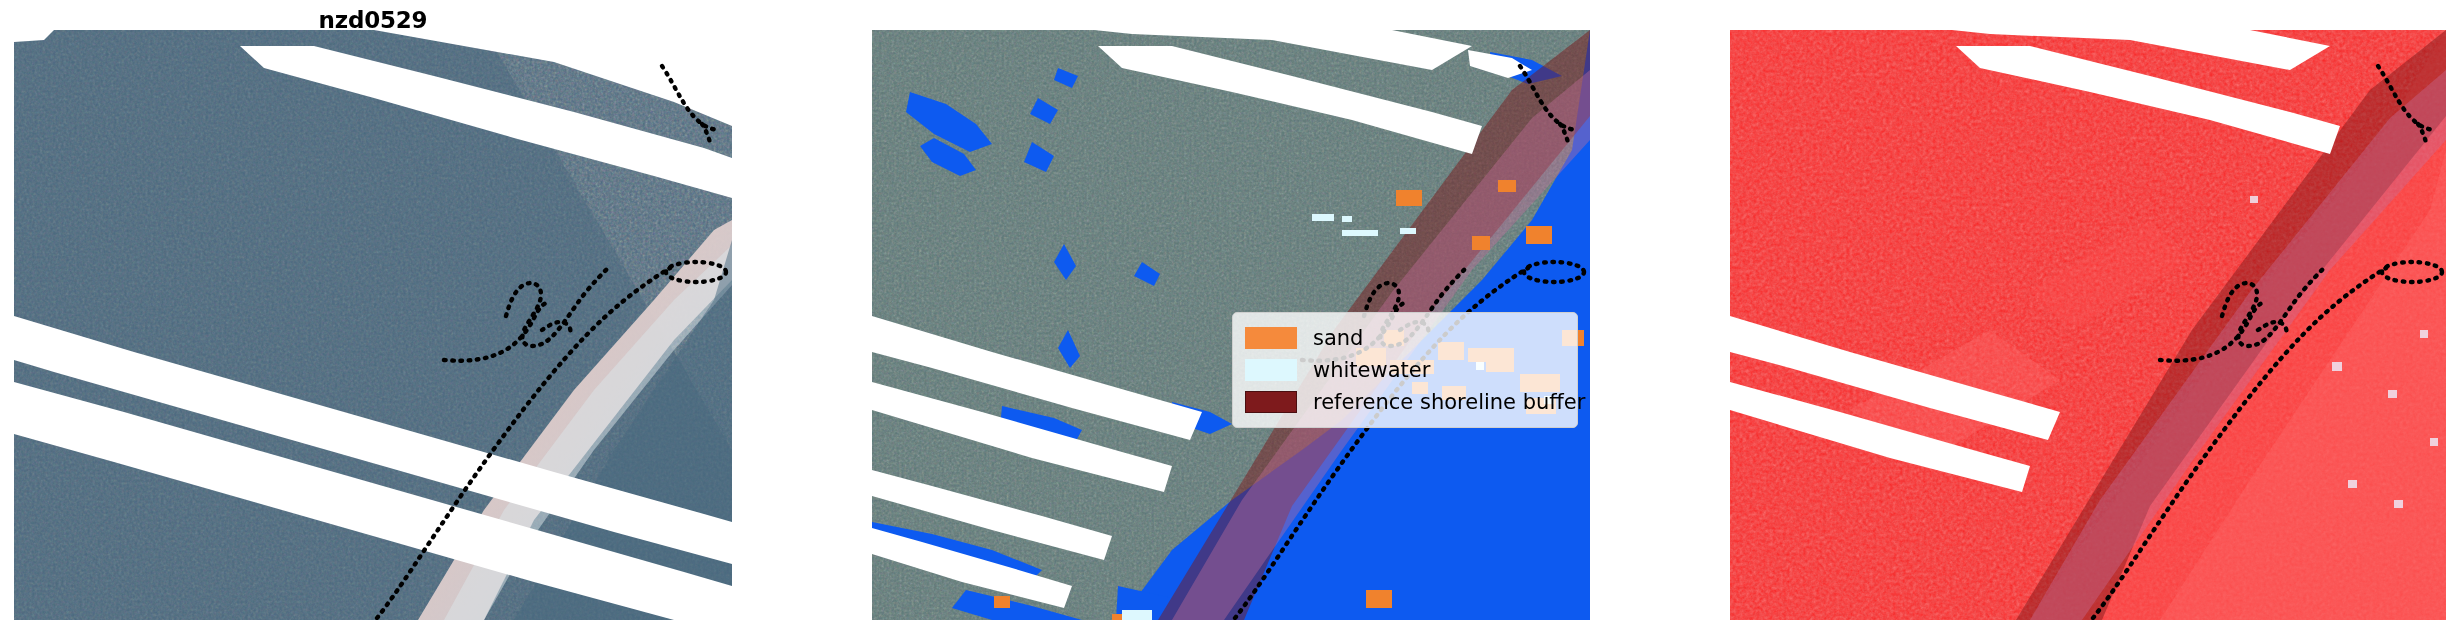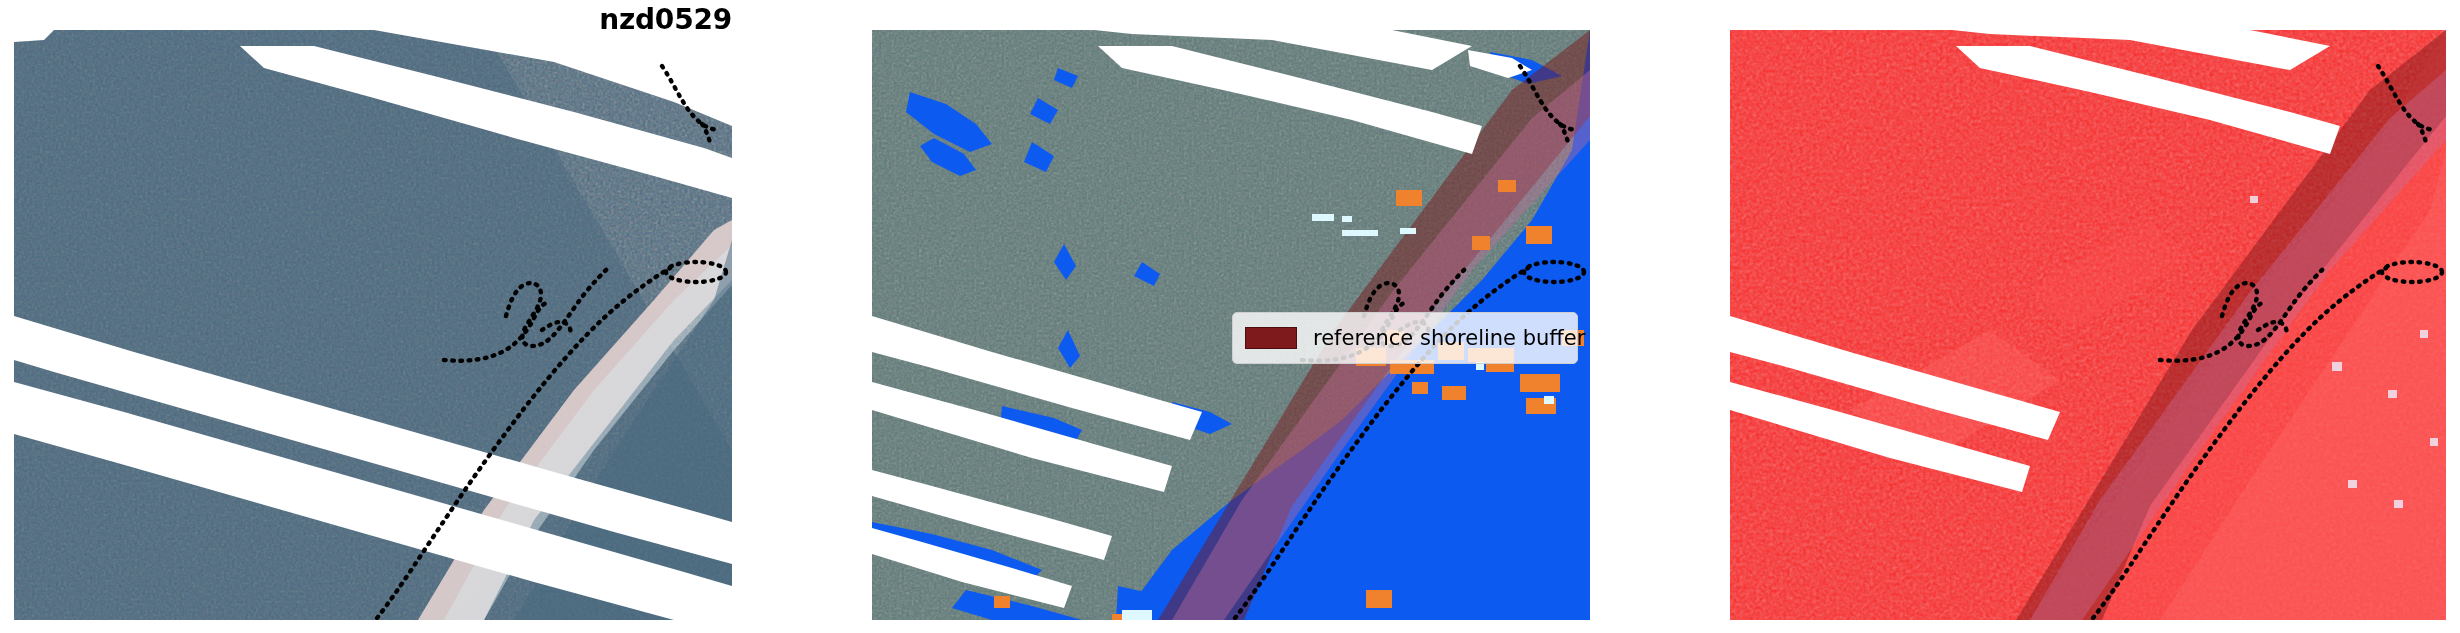--- a/index.html
+++ b/index.html
@@ -22,22 +22,22 @@
   .panel {
     position: absolute;
     top: 0;
     height: 633px;
   }
   .panel-title {
     position: absolute;
     top: 6px;
     left: 0;
     width: 100%;
-    text-align: right;
-    font-size: 28px;
+    text-align: center;
+    font-size: 23px;
     font-weight: bold;
     color: #000000;
     letter-spacing: -0.2px;
     line-height: 28px;
     font-family: "DejaVu Sans", sans-serif;
   }
   .axes {
     position: absolute;
     top: 30px;
     left: 0;
@@ -255,21 +255,33 @@
             <path d="M648,36 C656,48 662,60 668,70 C674,80 680,88 688,94 C694,98 700,100 706,100"></path>
             <path d="M688,94 C692,100 694,106 696,112"></path>
             <ellipse cx="682" cy="242" rx="30" ry="10"></ellipse>
           </g>
         </g>
       </svg>
     </div>
 
     <div class="legend">
 
-
+      <div class="legend-row">
+        <span class="legend-key">
+          <span class="swatch" style="background:#f58a3c"></span>
+        </span>
+        <span class="legend-label">sand</span>
+      </div>
+
+      <div class="legend-row">
+        <span class="legend-key">
+          <span class="swatch" style="background:#ddf8fe"></span>
+        </span>
+        <span class="legend-label">whitewater</span>
+      </div>
 
 
 
       <div class="legend-row">
         <span class="legend-key">
           <span class="swatch bordered" style="background:#7e1a1c"></span>
         </span>
         <span class="legend-label">reference shoreline buffer</span>
       </div>
 

